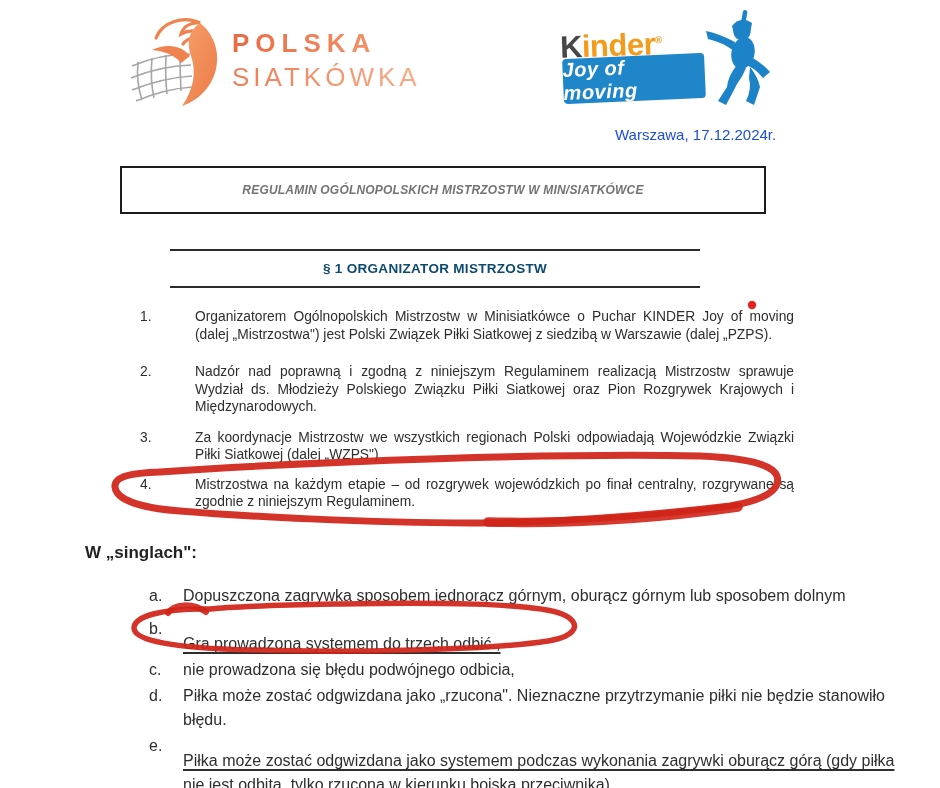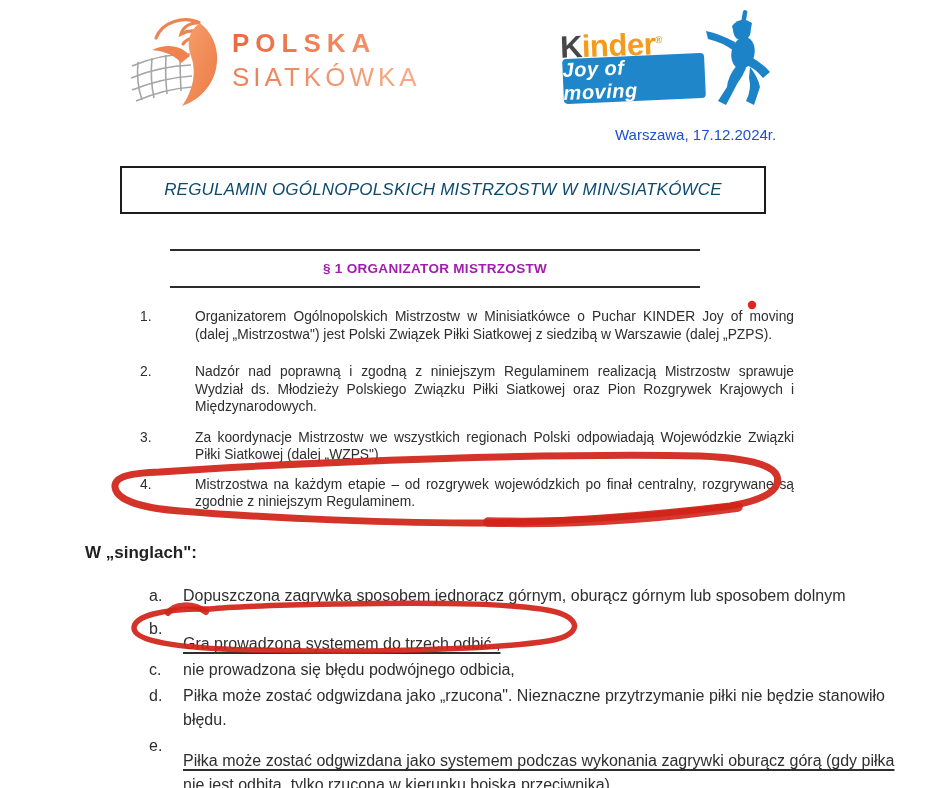--- a/index.html
+++ b/index.html
@@ -43,28 +43,28 @@
   .joy-text { color:#ffffff; font-size:20px; font-weight:bold; font-style:italic; letter-spacing:0.5px; }
   .jumper { position:absolute; left:148px; top:0px; width:76px; height:102px; }
   
   .date-line { position:absolute; left:615px; top:126px; font-size:15px; color:#1d4ed8; }
   
   .title-box {
     position:absolute; left:120px; top:166px; width:646px; height:48px;
     border:2px solid #1c1c1c; display:flex; flex-direction:column;
     align-items:center; justify-content:center; gap:2px;
   }
-  .title-line { font-size:17px; font-weight:normal; font-style:italic; color:#0c4a6e; letter-spacing:0.2px; }
+  .title-line { font-size:12px; font-weight:bold; font-style:italic; color:#737373; letter-spacing:0.2px; }
   
   .section-head {
     position:absolute; left:170px; top:249px; width:530px;
     border-top:2px solid #2c2c2c; border-bottom:2px solid #2c2c2c;
     padding:8px 0 9px 0; text-align:center;
   }
-  .section-head-text { font-size:13.5px; font-weight:bold; color:#a21caf; letter-spacing:0.3px; }
+  .section-head-text { font-size:13.5px; font-weight:bold; color:#0c4a6e; letter-spacing:0.3px; }
   
   .num-list { position:absolute; left:140px; top:308px; width:654px; }
   .num-item { display:flex; font-size:13.8px; line-height:17.5px; color:#2e2e2e; }
   .num-item .no { width:23px; flex:0 0 23px; }
   .num-item .tx { flex:1; text-align:justify;margin-left:32px; }
   .mb1 { margin-bottom:20px; } .mb2 { margin-bottom:13px; } .mb3 { margin-bottom:12px; }
   
   .singles-heading { position:absolute; left:85px; top:543px; font-size:17px; font-weight:bold; color:#222222; }
   .let-list { position:absolute; left:149px; top:584px; width:762px; }
   .let-item { display:flex; font-size:16px; line-height:24px; color:#2e2e2e; }

